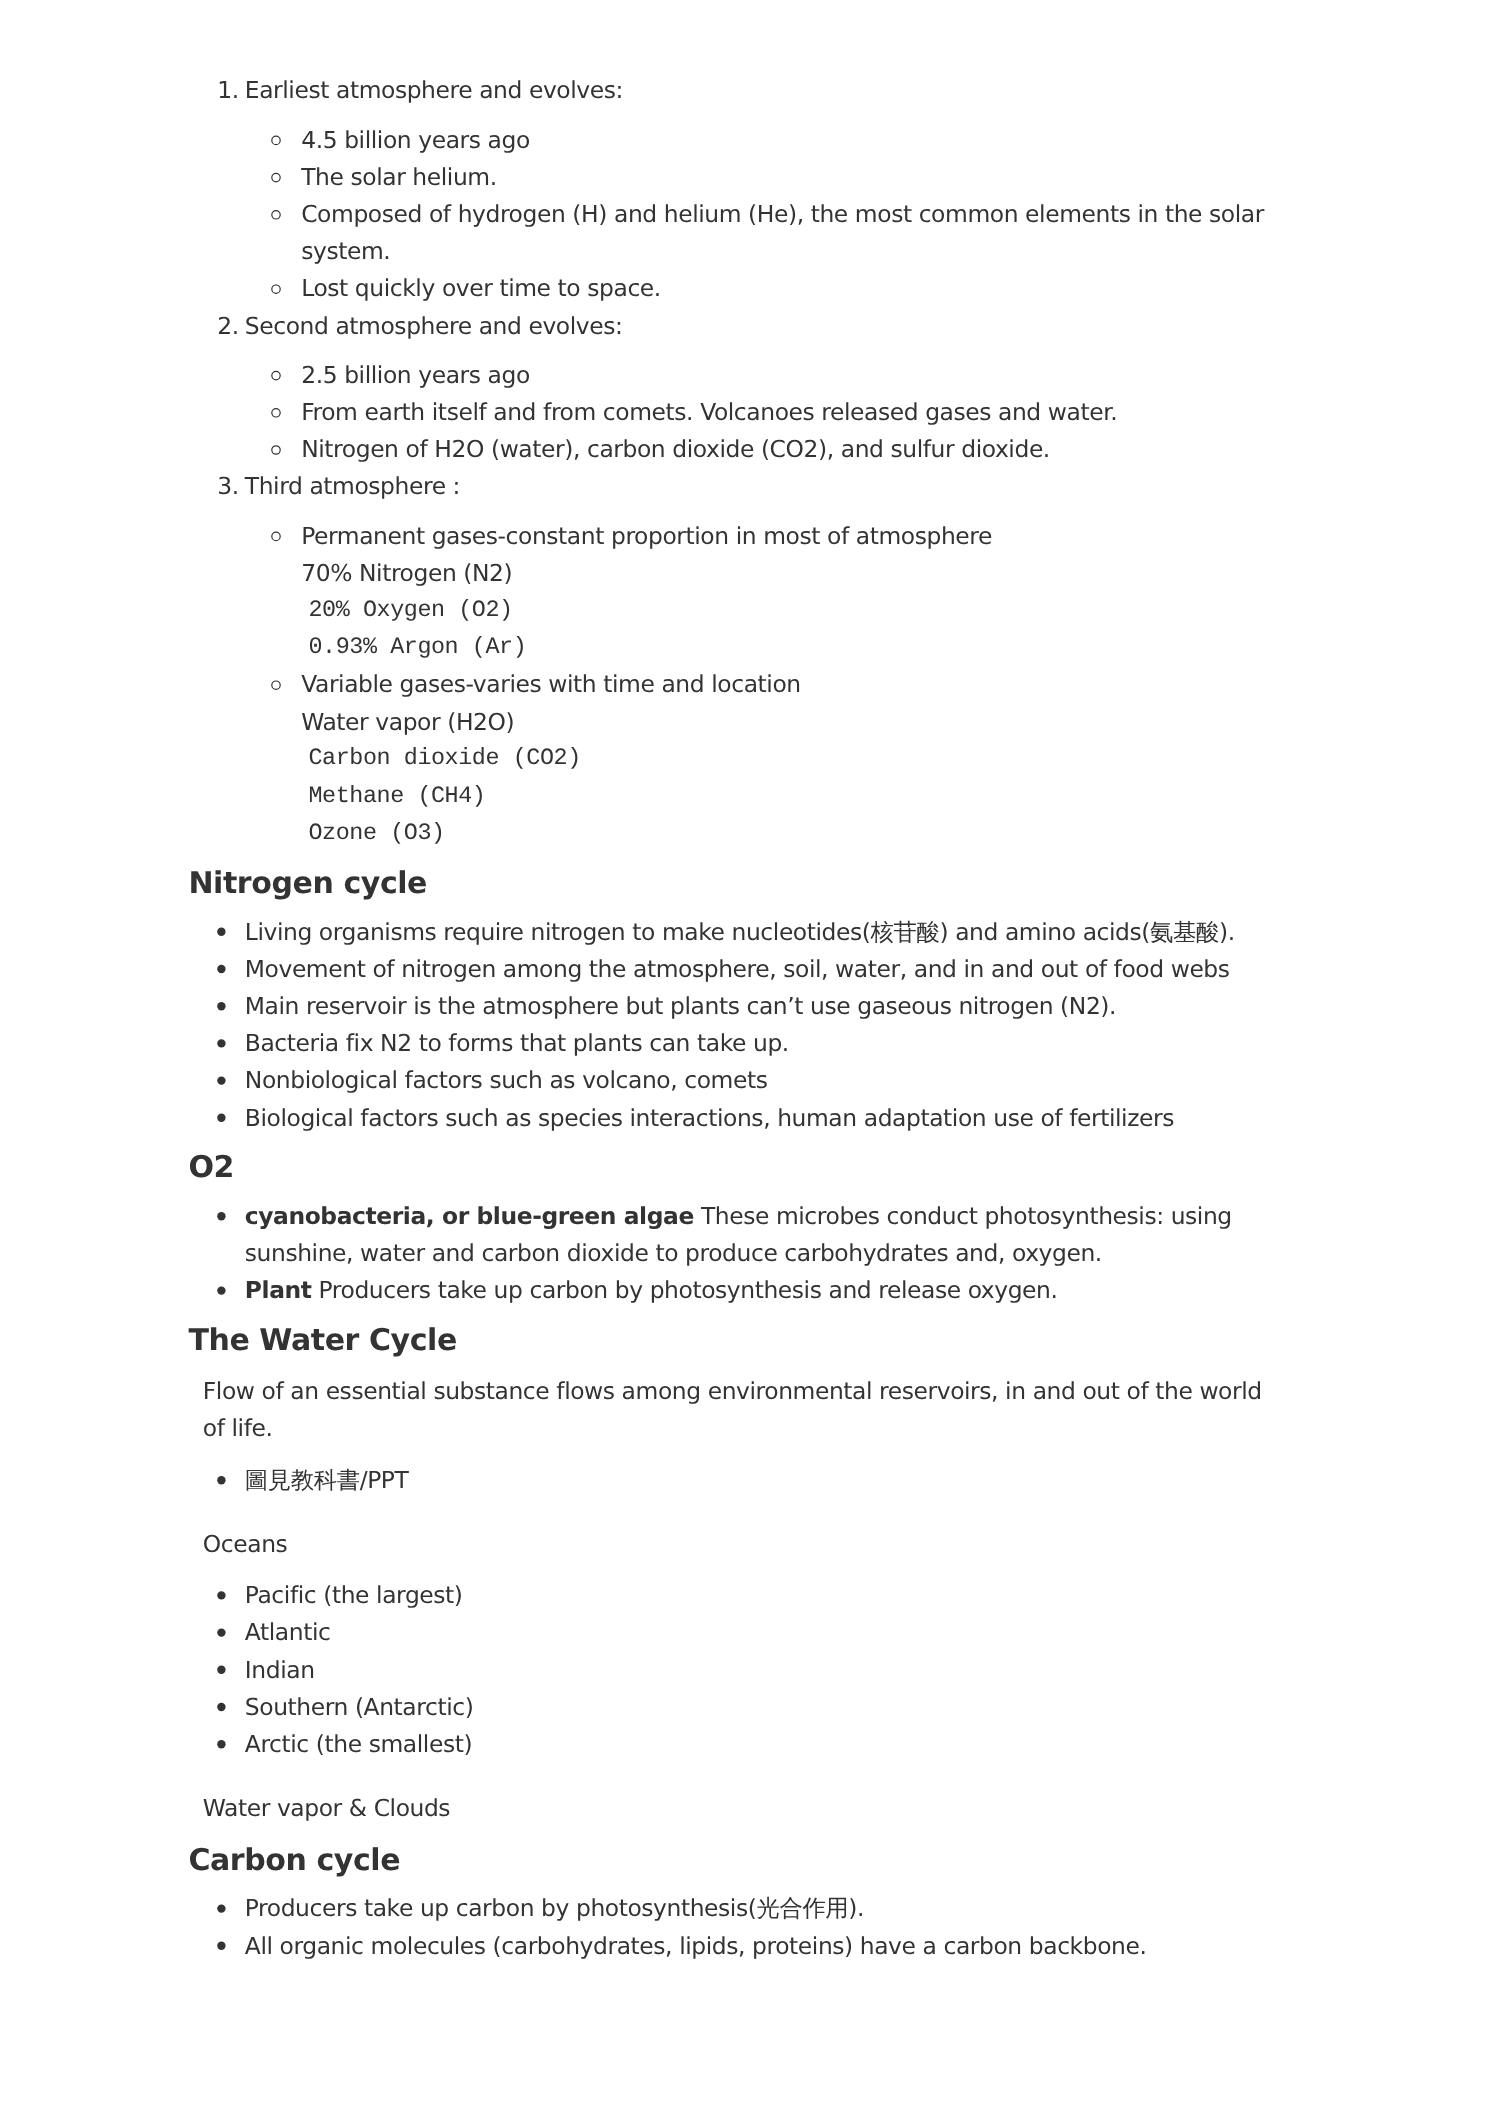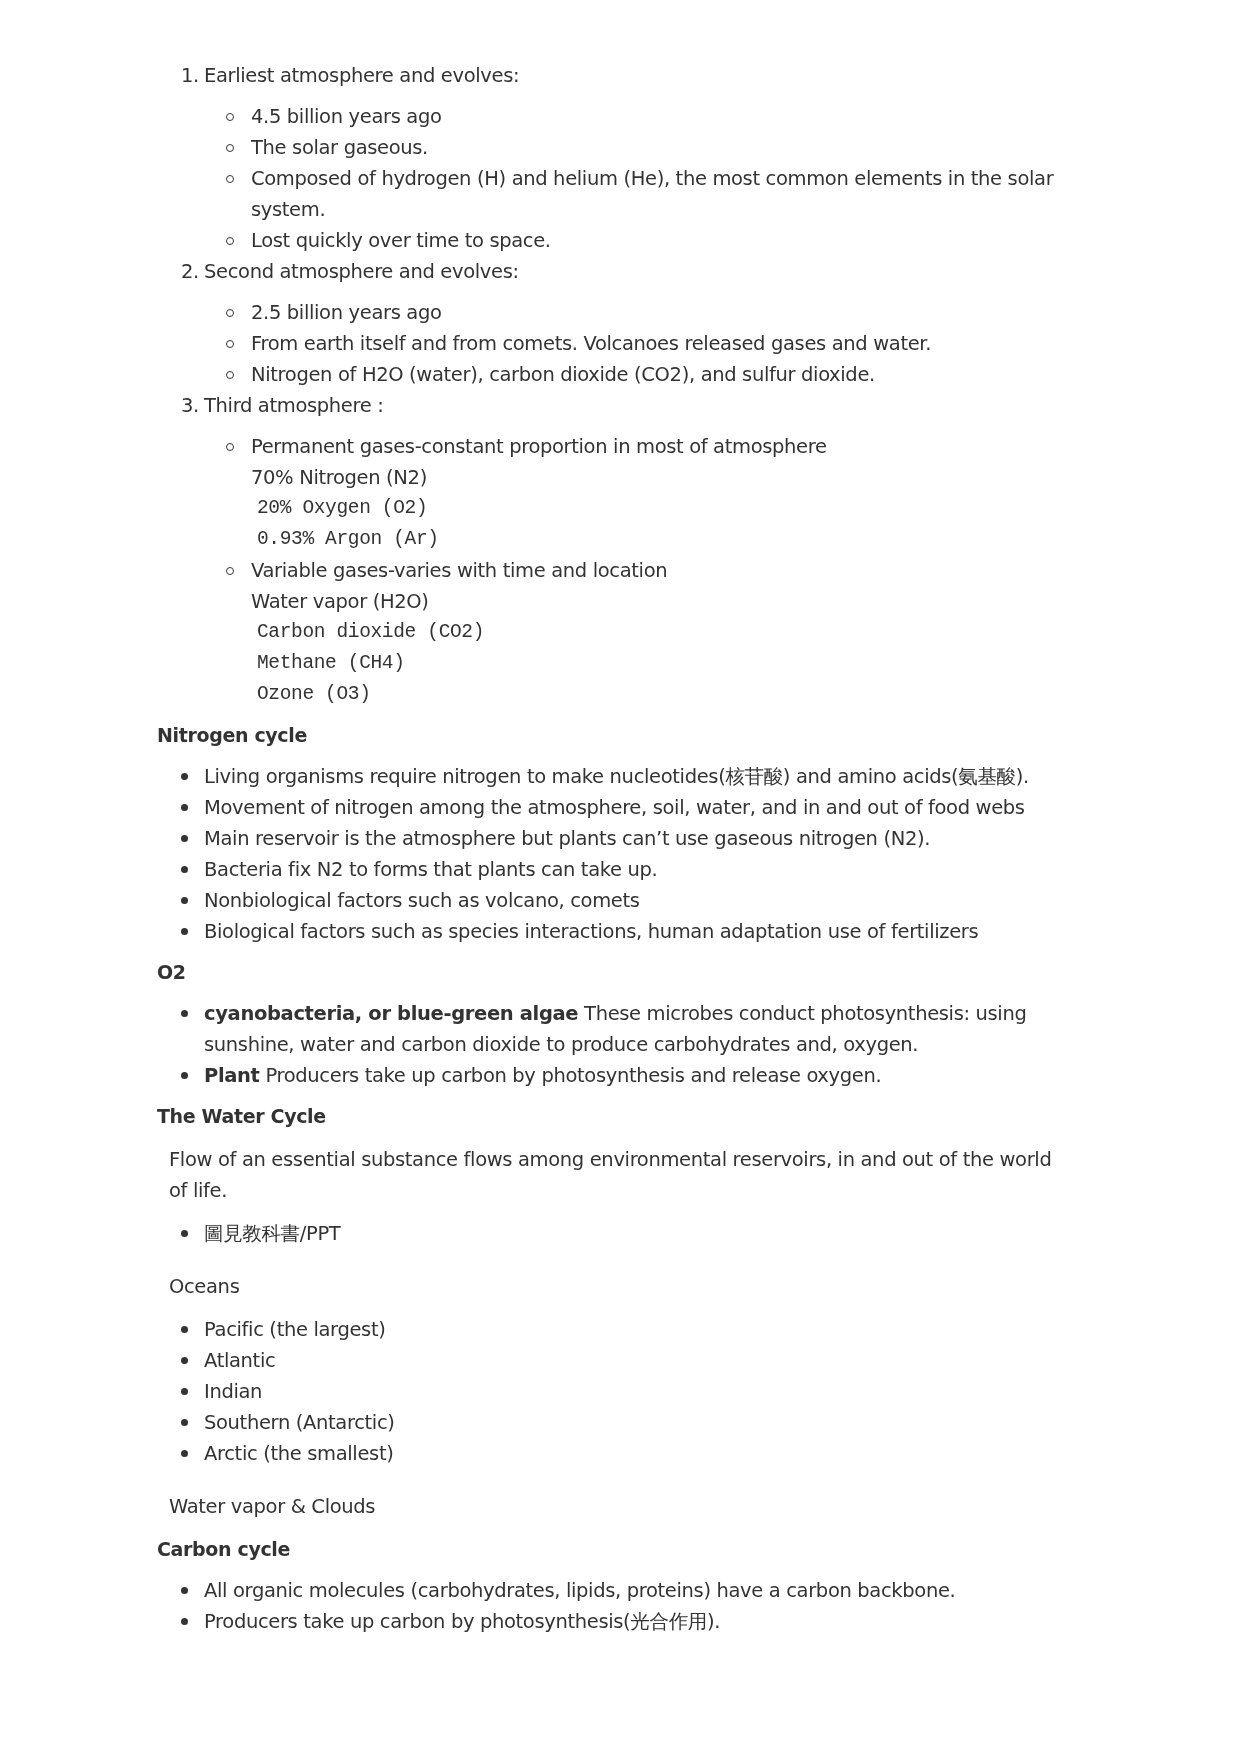--- a/index.html
+++ b/index.html
@@ -14,21 +14,21 @@
   ol.main > li { position: relative; }
   ol.main > li > .num { position: absolute; left: -23px; }
   ul.sub { margin: 10px 0 0 0; padding: 0 0 0 47px; list-style: none; }
   ul.sub > li { position: relative; }
   ul.sub > li::before {
     content: ""; position: absolute; left: -25px; top: 12px;
     width: 6px; height: 6px; border: 1.6px solid #333; border-radius: 50%;
   }
   .extra { display: block; }
   .extra.ind { padding-left: 6px; font-family: Liberation Mono, monospace; }
-  h3.sec { font-size: 19px; font-weight: bold; margin: 10px 0 0 0; line-height: 31px; }
+  h3.sec { font-size: 25px; font-weight: bold; margin: 10px 0 0 0; line-height: 31px; }
   ul.bul { margin: 10px 0 0 0; padding: 0 0 0 47px; list-style: none; }
   ul.bul > li { position: relative; }
   ul.bul > li::before {
     content: ""; position: absolute; left: -23px; top: 12px;
     width: 7px; height: 7px; background: #333; border-radius: 50%;
   }
   p.para { margin: 12px; }
   .gap { height: 10px; }
   b { font-weight: bold; }
 </style>
@@ -36,21 +36,21 @@
 <body>
 
 <div class="page letter">
 
   <ol class="main">
     <li>
       <span class="num">1.</span>
       <span>Earliest atmosphere and evolves:</span>
       <ul class="sub">
         <li>4.5 billion years ago</li>
-        <li>The solar gaseous.</li>
+        <li>The solar helium.</li>
         <li>Composed of hydrogen (H) and helium (He), the most common elements in the solar system.</li>
         <li>Lost quickly over time to space.</li>
       </ul>
     </li>
     <li>
       <span class="num">2.</span>
       <span>Second atmosphere and evolves:</span>
       <ul class="sub">
         <li>2.5 billion years ago</li>
         <li>From earth itself and from comets. Volcanoes released gases and water.</li>
@@ -106,16 +106,16 @@
     <li>Atlantic</li>
     <li>Indian</li>
     <li>Southern (Antarctic)</li>
     <li>Arctic (the smallest)</li>
   </ul>
   <div class="gap"></div>
   <p class="para">Water vapor &amp; Clouds</p>
 
   <h3 class="sec">Carbon cycle</h3>
   <ul class="bul">
+    <li>Producers take up carbon by photosynthesis(光合作用).</li>
     <li>All organic molecules (carbohydrates, lipids, proteins) have a carbon backbone.</li>
-    <li>Producers take up carbon by photosynthesis(光合作用).</li>
   </ul>
 </div>
 
 </body></html>

